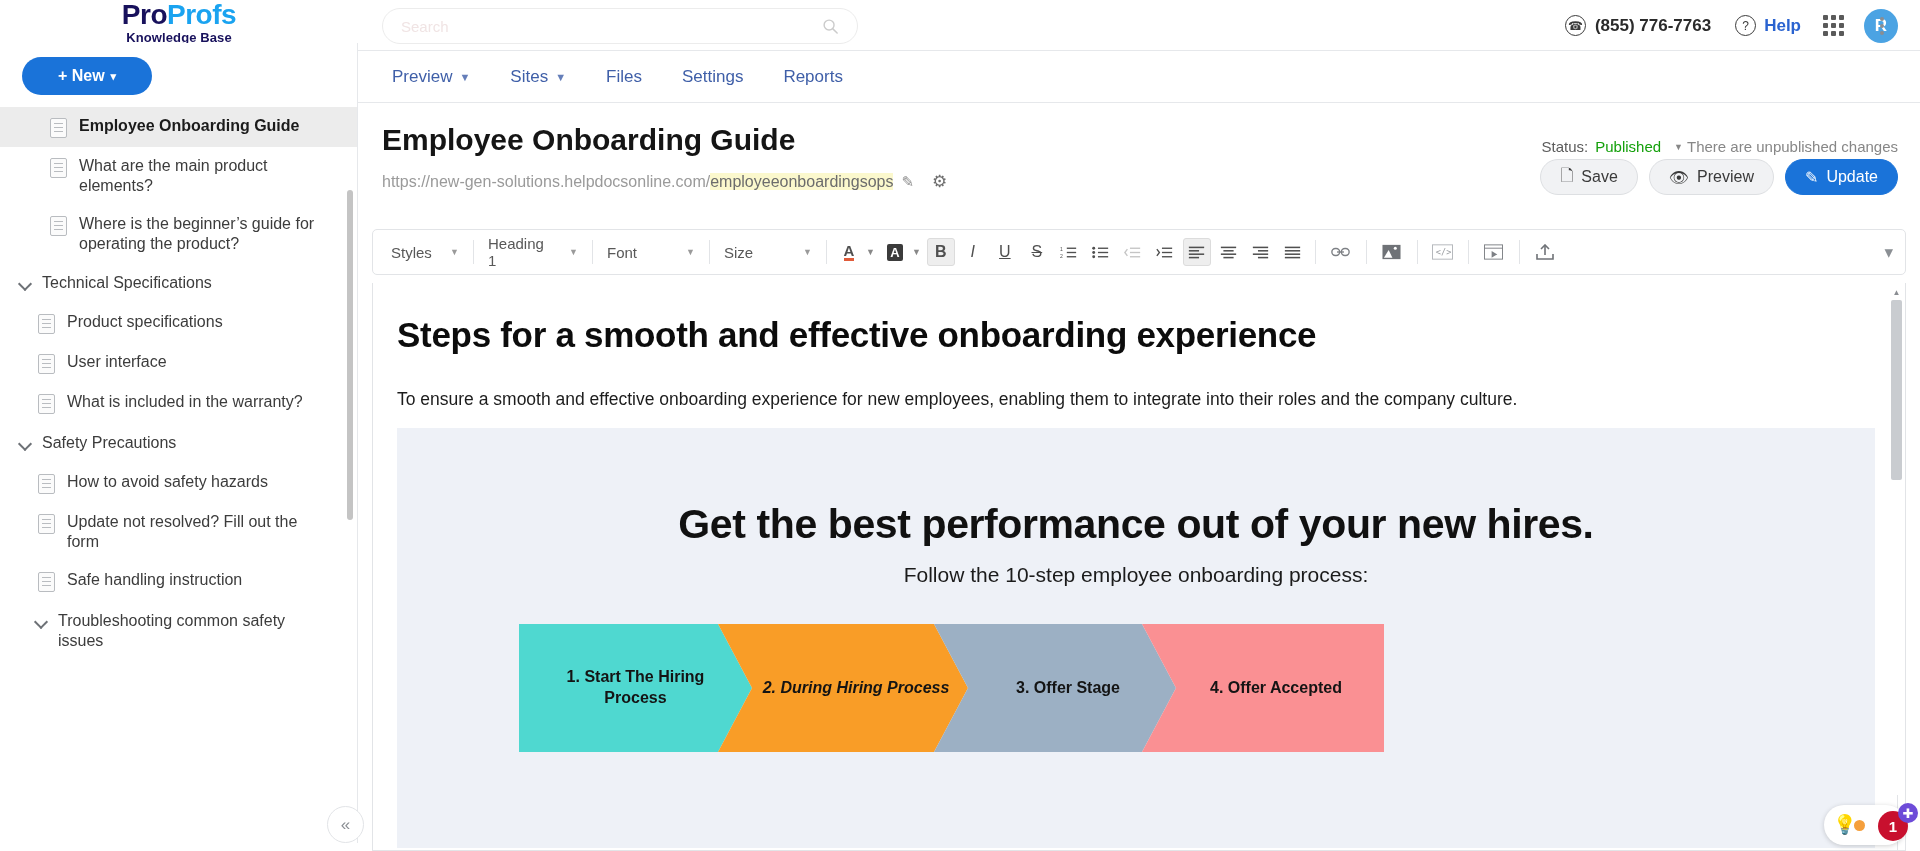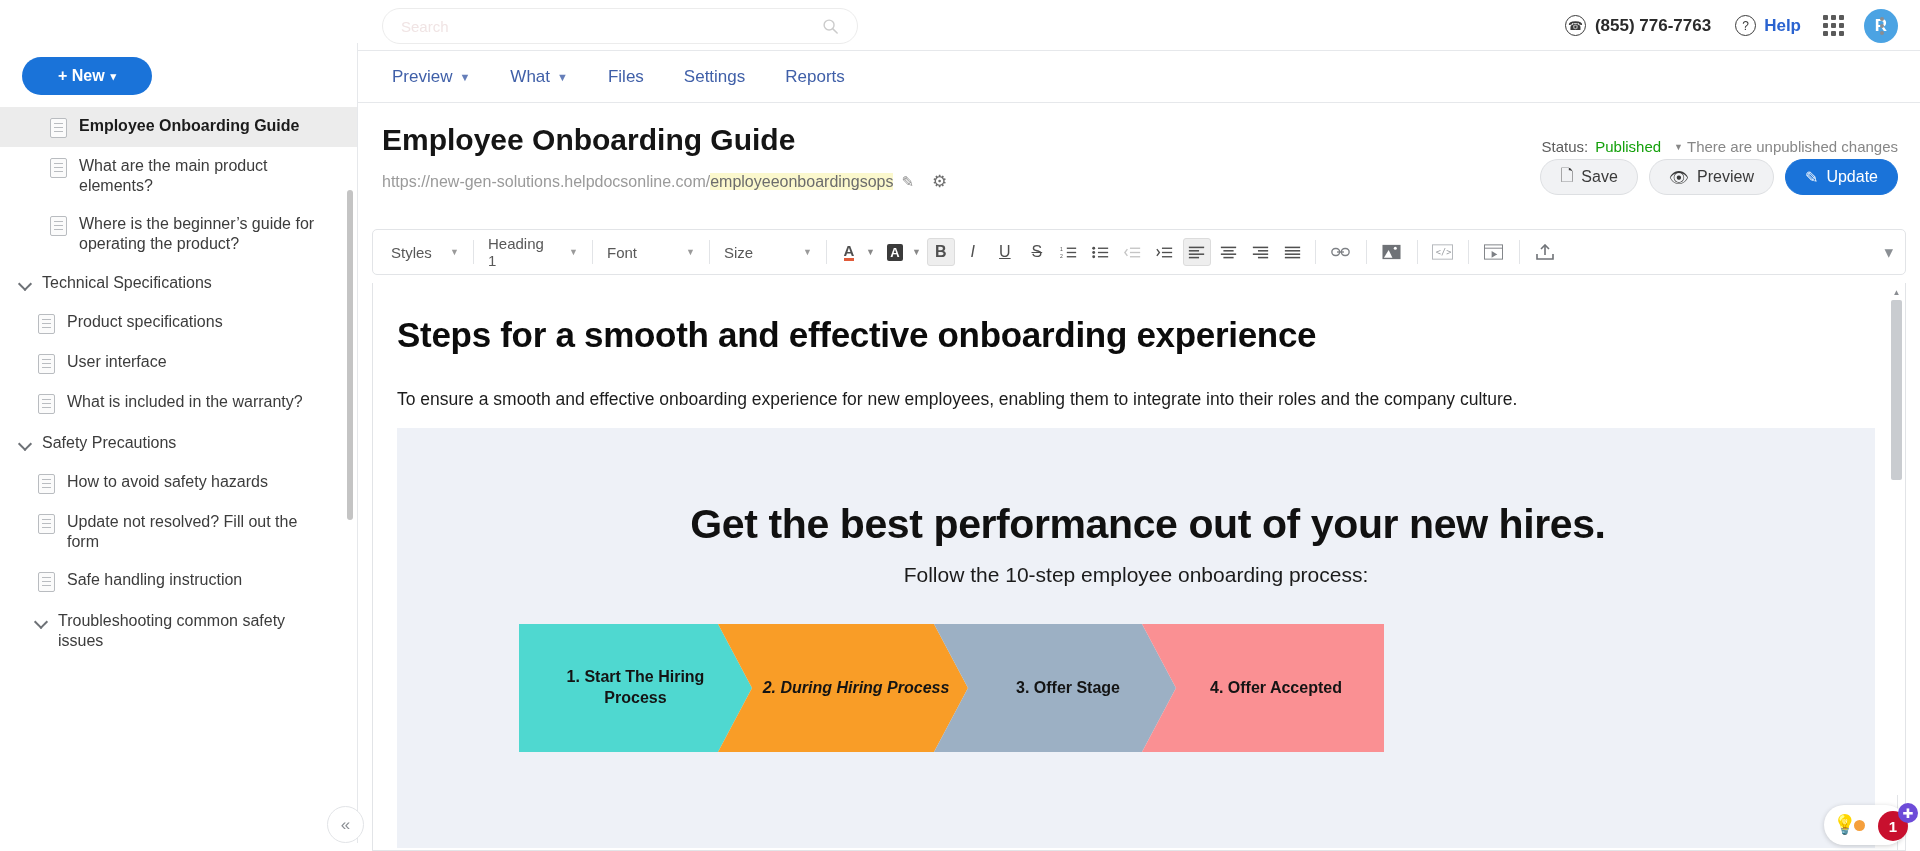--- a/index.html
+++ b/index.html
@@ -190,21 +190,21 @@
   }
   .body-inner { padding: 32px 0 0 24px; width: 1500px; }
   .h1 { font-size: 35px; font-weight: bold; color: #0c0c0c; letter-spacing: -0.3px; }
   .para { margin-top: 34px; font-size: 17.5px; color: #1c1c1c; }
 
   .infographic {
     margin-top: 18px; width: 1478px; height: 420px; background: #eef1f7; position: relative;
   }
   .ig-h1 {
     position: absolute; top: 73px; width: 100%; text-align: center;
-    font-size: 41px; font-weight: bold; color: #111; letter-spacing: -0.4px; margin-left: 12px;
+    font-size: 41px; font-weight: bold; color: #111; letter-spacing: -0.4px;
   }
   .ig-h2 {
     position: absolute; top: 135px; width: 100%; text-align: center;
     font-size: 21px; color: #1b1b1b;
   }
   .steps { position: absolute; top: 196px; left: 122px; display: flex; }
   .step {
     height: 128px; display: flex; align-items: center; justify-content: center;
     color: #141414; font-size: 16px; font-weight: bold; text-align: center; line-height: 1.3;
     position: relative;
@@ -246,20 +246,24 @@
     background: #6d4bd8; color: #fff; font-size: 13px; display: flex; align-items: center; justify-content: center;
   }
   .right-edge-line { position: absolute; right: 22px; top: 795px; width: 1px; height: 56px; background: #e2e4e7; }
 </style>
 </head>
 <body>
 
 <div id="app">
 
   <div class="topbar">
+    <div class="logo-wrap">
+      <div class="logo-main"><span class="logo-pro1">Pro</span><span class="logo-pro2">Profs</span></div>
+      <div class="logo-sub">Knowledge Base</div>
+    </div>
 
     <div class="search-box">
       <input class="search-input" placeholder="Search" style="">
       <svg class="search-ico" viewBox="0 0 24 24" fill="none" stroke="#333" stroke-width="2">
           <circle cx="10" cy="10" r="7"></circle>
           <line x1="15" y1="15" x2="22" y2="22"></line>
         </svg>
     </div>
 
     <div class="top-right">
@@ -346,21 +350,21 @@
     <div class="side-scroll"></div>
   </div>
   <div class="collapse-btn">«</div>
 
   <div class="mainnav" id="mainnav">
       <div class="nav-item">
         <span>Preview</span>
         <span class="nav-caret">▼</span>
       </div>
       <div class="nav-item">
-        <span>What</span>
+        <span>Sites</span>
         <span class="nav-caret">▼</span>
       </div>
       <div class="nav-item">
         <span>Files</span>
       </div>
       <div class="nav-item">
         <span>Settings</span>
       </div>
       <div class="nav-item">
         <span>Reports</span>

